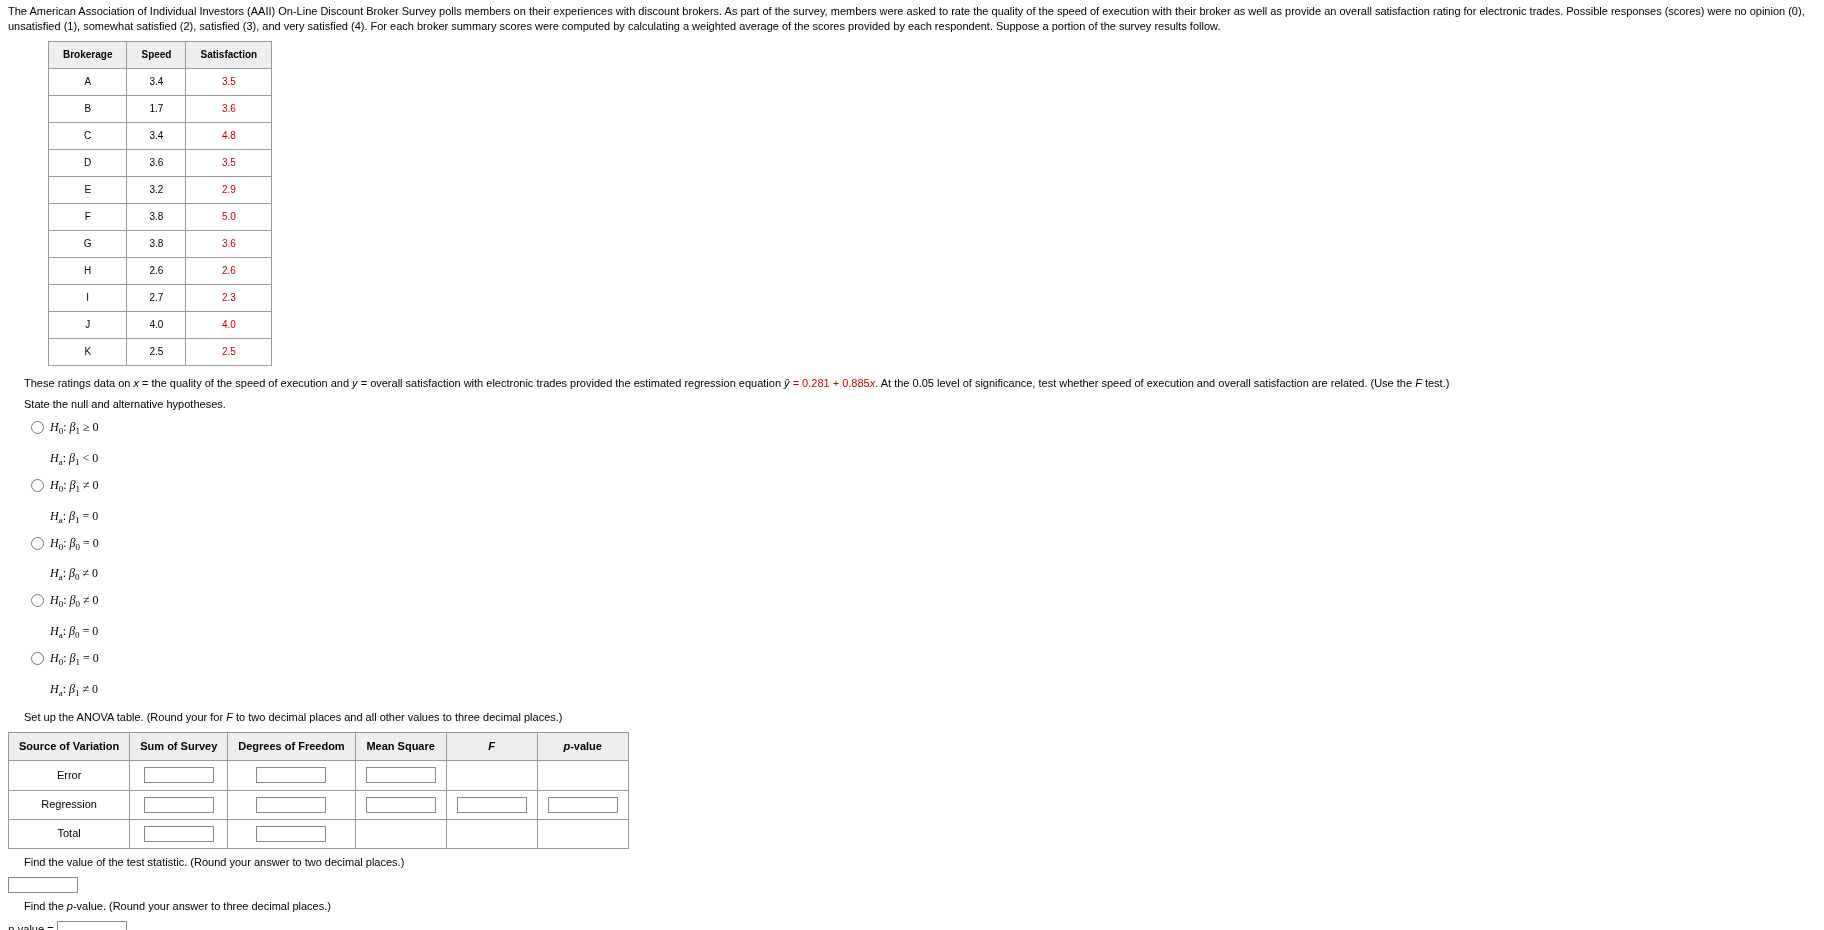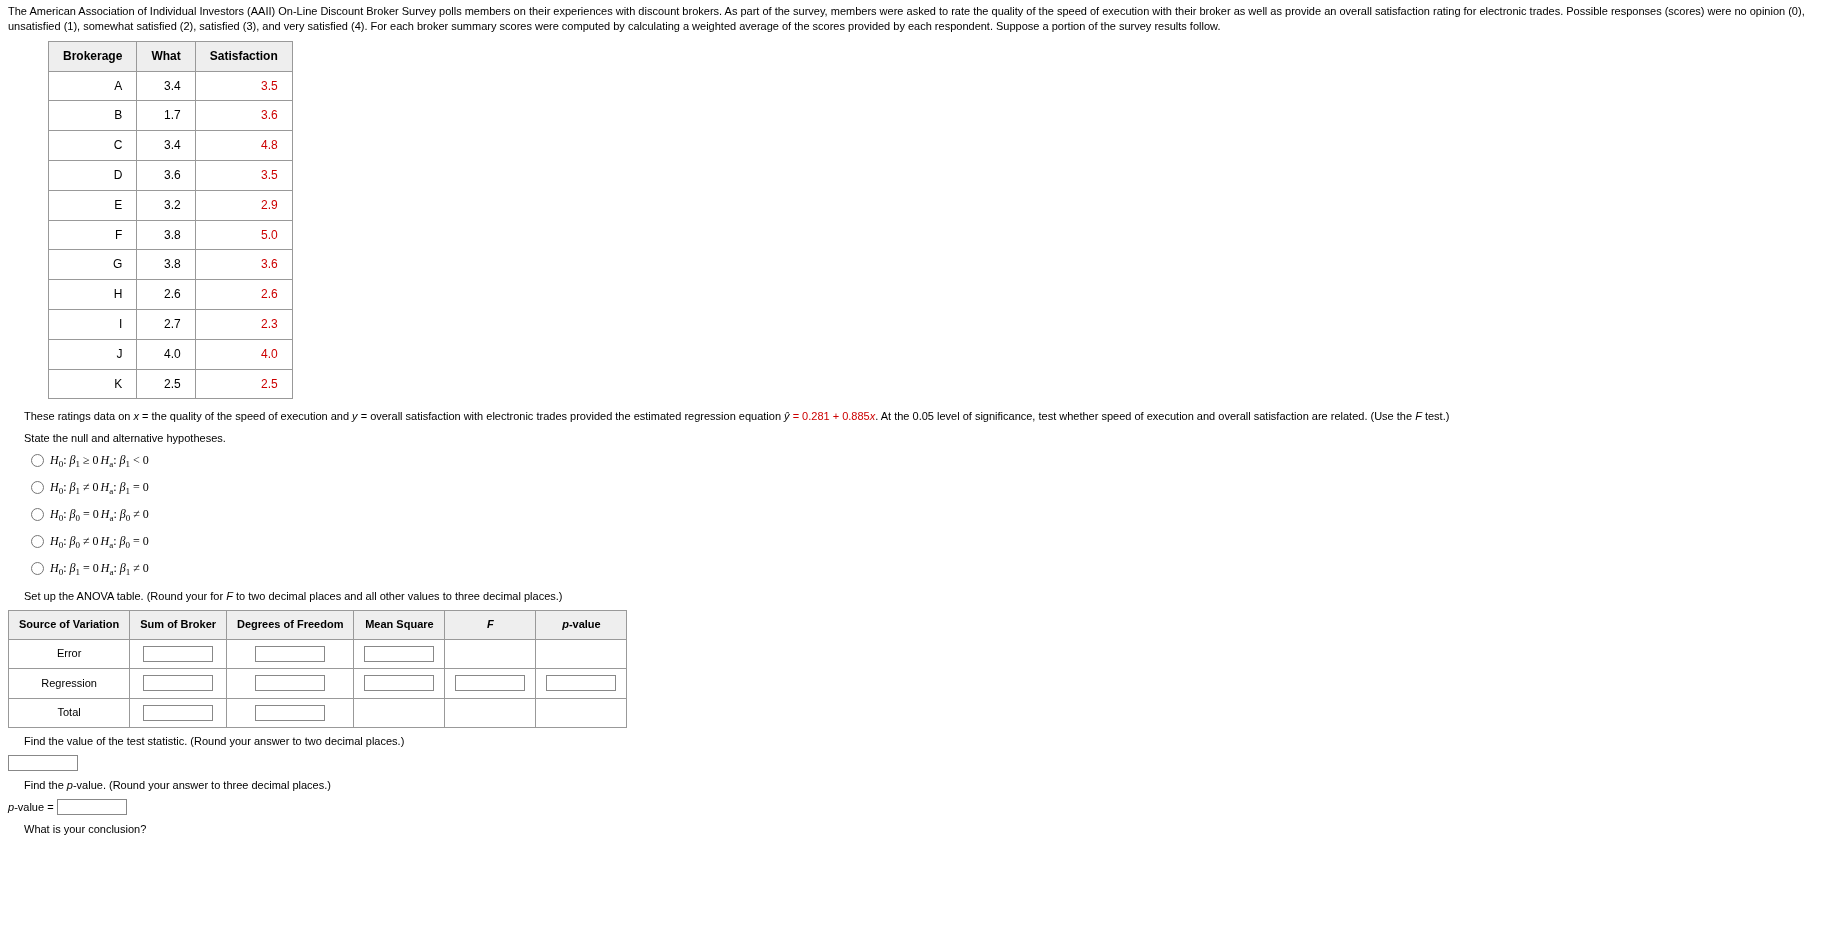--- a/index.html
+++ b/index.html
@@ -14,29 +14,29 @@
   .problem-text { margin-bottom: 6px; }
   .emph { font-style: italic; }
   .red { color: #c00; }
   .data-table {
     border-collapse: collapse;
     margin: 6px 0 10px 40px;
   }
   .data-table th, .data-table td {
     border: 1px solid #999;
     padding: 6px 14px;
-    text-align: right;
-    font-size: 12px;
+    text-align: center;
+    font-size: 10px;
   }
   .data-table th { background: #eee; font-weight: bold; }
   .section-text { margin: 6px 16px; }
   .hyp-group { margin: 4px 0 10px 18px; }
   .hyp-option { display: flex; align-items: flex-start; margin-bottom: 8px; }
   .hyp-option input { margin-right: 6px; margin-top: 2px; }
-  .hyp-lines { display: flex; gap: 2px; font-family: 'Times New Roman', serif; font-size: 12px; }
+  .hyp-lines { display: flex; flex-direction: column; gap: 12px; font-family: 'Times New Roman', serif; font-size: 12px; }
   .hyp-lines .sub { vertical-align: sub; font-size: 9px; }
   .anova-table {
     border-collapse: collapse;
     margin: 4px 0 6px 0;
   }
   .anova-table th, .anova-table td {
     border: 1px solid #999;
     padding: 6px 10px;
     text-align: center;
     font-size: 11px;
@@ -54,21 +54,21 @@
 </style>
 </head>
 <body>
 
 <div class="problem-text">The American Association of Individual Investors (AAII) On-Line Discount Broker Survey polls members on their experiences with discount brokers. As part of the survey, members were asked to rate the quality of the speed of execution with their broker as well as provide an overall satisfaction rating for electronic trades. Possible responses (scores) were no opinion (0), unsatisfied (1), somewhat satisfied (2), satisfied (3), and very satisfied (4). For each broker summary scores were computed by calculating a weighted average of the scores provided by each respondent. Suppose a portion of the survey results follow.</div>
 
 <table class="data-table">
   <thead>
     <tr>
       <th>Brokerage</th>
-      <th>What</th>
+      <th>Speed</th>
       <th>Satisfaction</th>
     </tr>
   </thead>
   <tbody id="data-body">
       <tr>
         <td>A</td>
         <td>3.4</td>
         <td class="red">3.5</td>
       </tr>
       <tr>
@@ -171,21 +171,21 @@
 <div class="section-text">
   <span>Set up the ANOVA table. (Round your for </span><span class="emph">F</span><span> to two decimal places and all other values to three decimal places.)</span>
 </div>
 
 <table class="anova-table">
   <thead>
     <tr>
       <th>Source
 of Variation</th>
       <th>Sum
-of Broker</th>
+of Survey</th>
       <th>Degrees
 of Freedom</th>
       <th>Mean
 Square</th>
       <th><span class="emph">F</span></th>
       <th><span class="emph">p</span>-value</th>
     </tr>
   </thead>
   <tbody>
     <tr>

